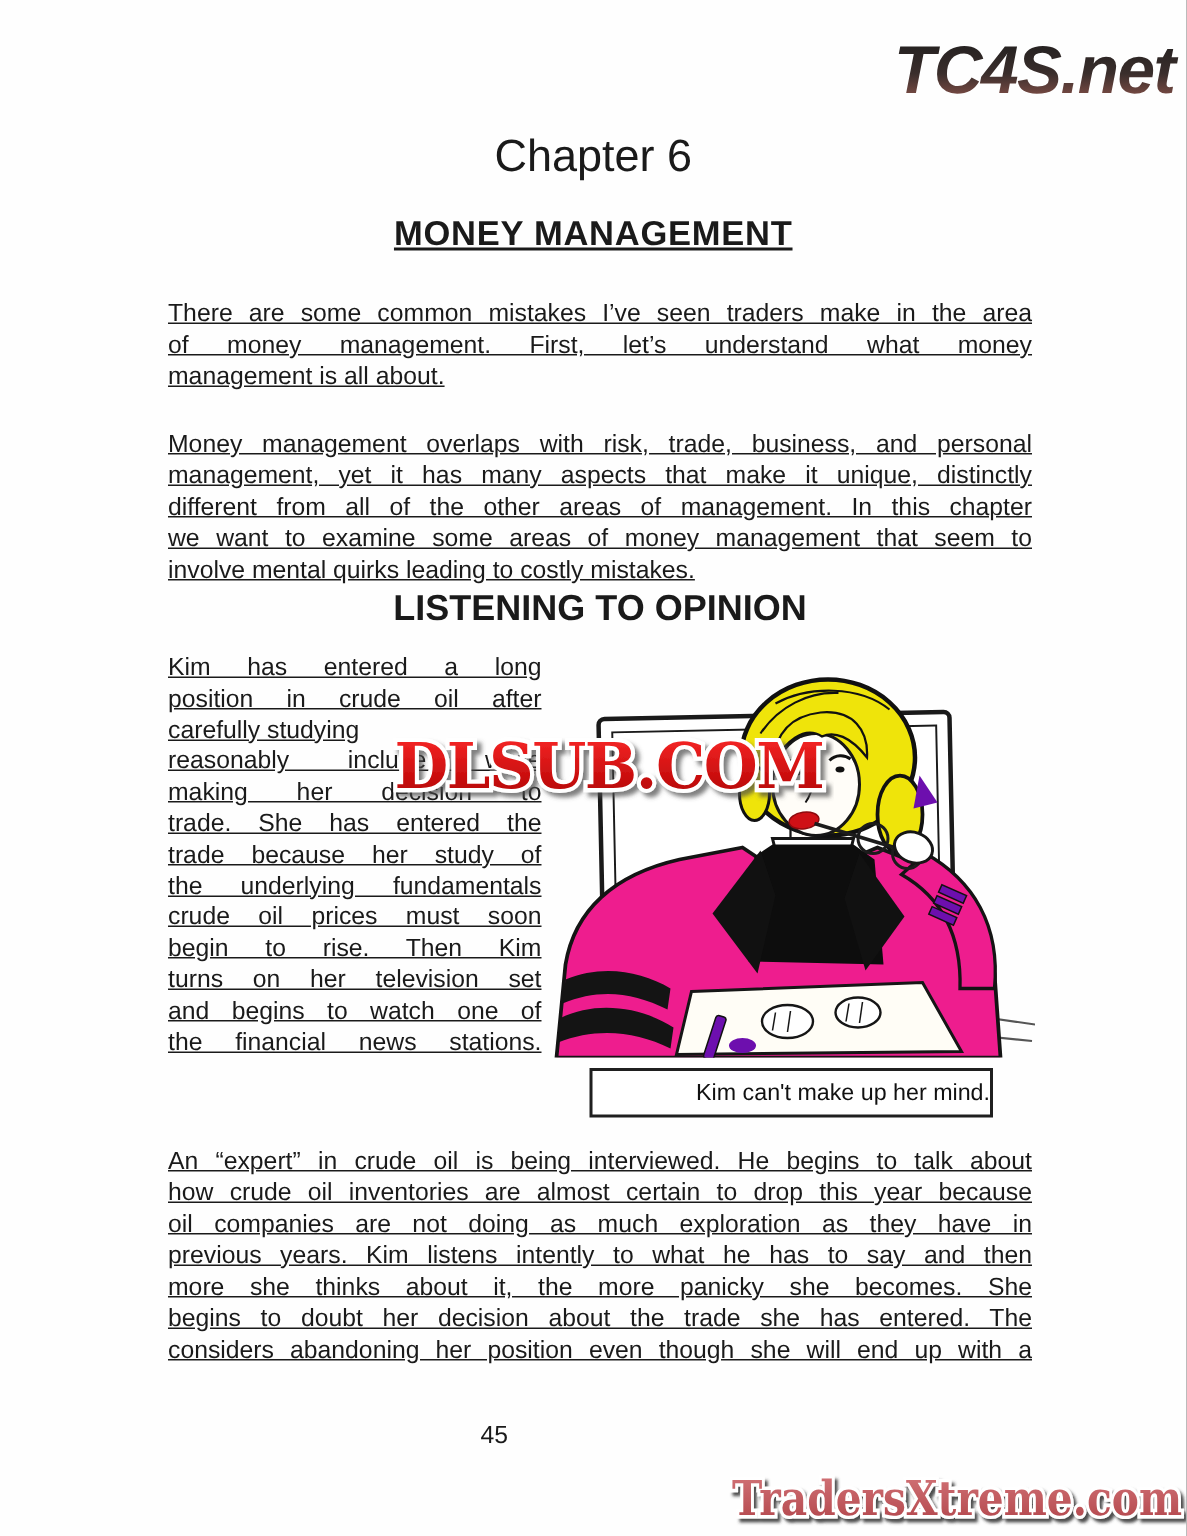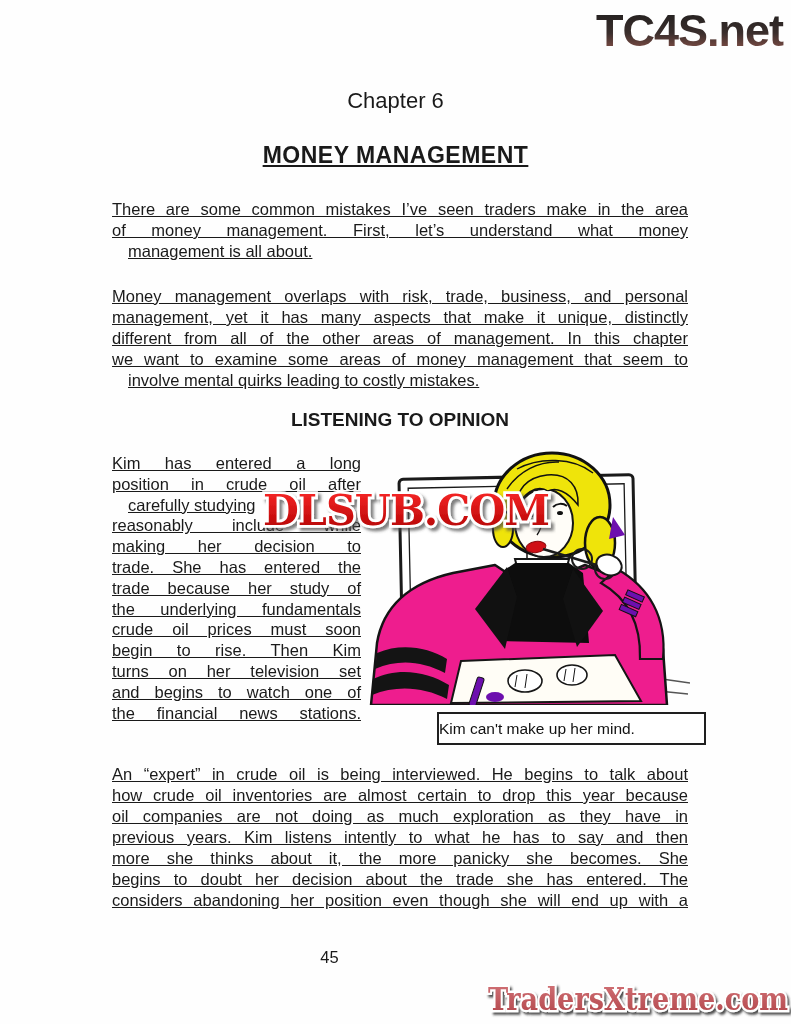--- a/index.html
+++ b/index.html
@@ -1,33 +1,33 @@
 <!DOCTYPE html>
 <html><head>
 <meta charset="utf-8">
 <style>
   html,body{margin:0;padding:0;background:#888;}
   .page{position:relative;width:791px;height:1024px;background:#fefefe;margin:0 auto;
         overflow:hidden;font-family:"Liberation Sans",sans-serif;color:#1a1a1a;}
   .abs{position:absolute;}
-  .chapter-title{top:88px;left:0;width:791px;text-align:center;font-size:22px;font-weight:400;}
+  .chapter-title{top:88px;left:0;width:791px;text-align:center;font-size:30px;font-weight:400;}
   .section-title{top:142px;left:0;width:791px;text-align:center;font-size:23px;font-weight:700;letter-spacing:.5px;text-decoration:underline;}
-  .subsection-title{top:409px;left:112px;width:576px;text-align:center;font-size:19px;font-weight:700;}
+  .subsection-title{top:392px;left:112px;width:576px;text-align:center;font-size:24px;font-weight:700;}
   .bodytext{left:112px;width:576px;font-size:16.5px;line-height:21px;}
   .jline{text-align:justify;text-align-last:justify;white-space:normal;text-decoration:underline;}
-  .jline.nolast{text-align-last:left;margin-left:16px;}
+  .jline.nolast{text-align-last:left;}
   .p1{top:199px;} .p2{top:286px;} .p3{top:764px;}
-  .column-text{top:453px;left:112px;width:249px;font-size:16.5px;line-height:20.8px;}
+  .column-text{top:435px;left:112px;width:249px;font-size:16.5px;line-height:20.8px;}
   .figure-wrap{top:447px;left:357px;width:333px;height:258px;}
   .watermark-wrap{top:480px;left:256px;width:300px;height:62px;}
   .caption-box{top:712px;left:393px;width:265px;height:29px;border:2px solid #1f1f1f;
-               display:flex;align-items:center;justify-content:flex-start;background:#fff;margin-left:44px;}
+               display:flex;align-items:center;justify-content:flex-end;background:#fff;}
   .caption-text{font-size:15.5px;color:#111;}
   .page-number{top:948px;left:0;width:659px;text-align:center;font-size:16.5px;}
-  .header-logo-wrap{top:4px;right:3px;width:235px;height:54px;}
+  .header-logo-wrap{top:20px;right:3px;width:235px;height:54px;font-style:italic;}
   .footer-logo-wrap{top:977px;left:476px;width:315px;height:46px;}
 </style>
 </head>
 <body>
 
 <div class="page">
 
   <div class="abs header-logo-wrap">
     <svg width="235" height="54" viewBox="0 0 235 54">
       <defs>

